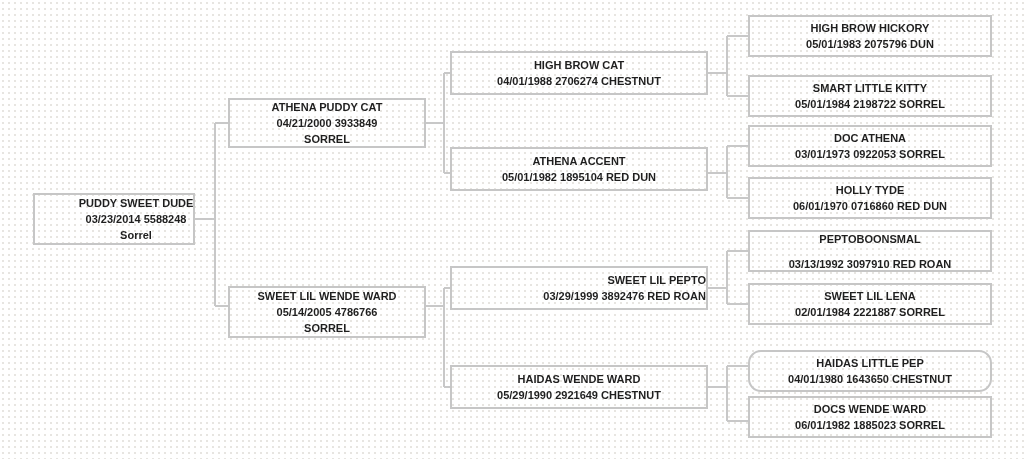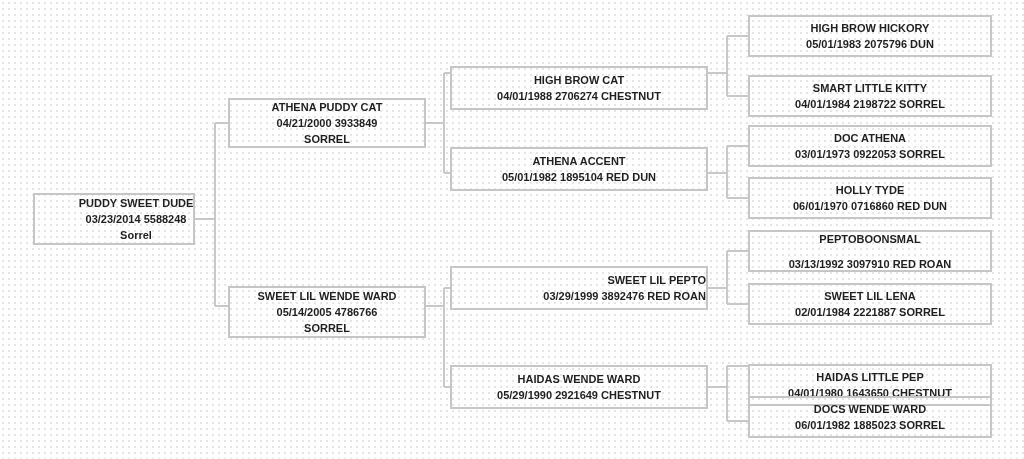--- a/index.html
+++ b/index.html
@@ -40,33 +40,33 @@
     line-height: 16px;
     white-space: nowrap;
   }
   
   .pos-root      { left: 33px;  top: 193px; width: 162px; height: 52px; padding-left: 44px; }
   
   .pos-sire      { left: 228px; top: 98px;  width: 198px; height: 50px; }
   .pos-dam       { left: 228px; top: 280px; width: 198px; height: 52px; margin-top: 6px; }
   
   .pos-g3        { left: 450px; width: 258px; height: 44px; }
-  .pos-g3-0 { top: 66px; }
+  .pos-g3-0 { top: 51px; }
   .pos-g3-1 { top: 147px; text-align: center; }
   .pos-g3-2 { top: 266px; align-items: flex-end; }
   .pos-g3-3 { top: 365px; }
   
   .pos-g4        { left: 748px; width: 244px; height: 42px; }
   .pos-g4-0 { top: 15px; }
   .pos-g4-1 { top: 75px; }
   .pos-g4-2 { top: 125px; }
   .pos-g4-3 { top: 177px; }
   .pos-g4-4 { top: 230px; gap: 9px; }
   .pos-g4-5 { top: 283px; }
-  .pos-g4-6 { top: 364px; }
+  .pos-g4-6 { top: 350px; border-radius: 13px; }
   .pos-g4-7 { top: 396px; }
 </style>
 </head>
 <body>
 
 <div id="canvas">
 
   <svg id="connectors" viewBox="0 0 1024 459" xmlns="http://www.w3.org/2000/svg">
     <path d="M195 219 H215 M215 123 V306 M215 123 H228 M215 306 H228"></path>
     <path d="M426 123 H444 M444 73 V173 M444 73 H450 M444 173 H450"></path>
@@ -110,21 +110,21 @@
     <span>HAIDAS WENDE WARD</span>
     <span>05/29/1990 2921649 CHESTNUT</span>
   </div>
 
   <div class="node pos-g4 pos-g4-0">
     <span>HIGH BROW HICKORY</span>
     <span>05/01/1983 2075796 DUN</span>
   </div>
   <div class="node pos-g4 pos-g4-1">
     <span>SMART LITTLE KITTY</span>
-    <span>04/01/1984 2198722 SORREL</span>
+    <span>05/01/1984 2198722 SORREL</span>
   </div>
   <div class="node pos-g4 pos-g4-2">
     <span>DOC ATHENA</span>
     <span>03/01/1973 0922053 SORREL</span>
   </div>
   <div class="node pos-g4 pos-g4-3">
     <span>HOLLY TYDE</span>
     <span>06/01/1970 0716860 RED DUN</span>
   </div>
   <div class="node pos-g4 pos-g4-4">

